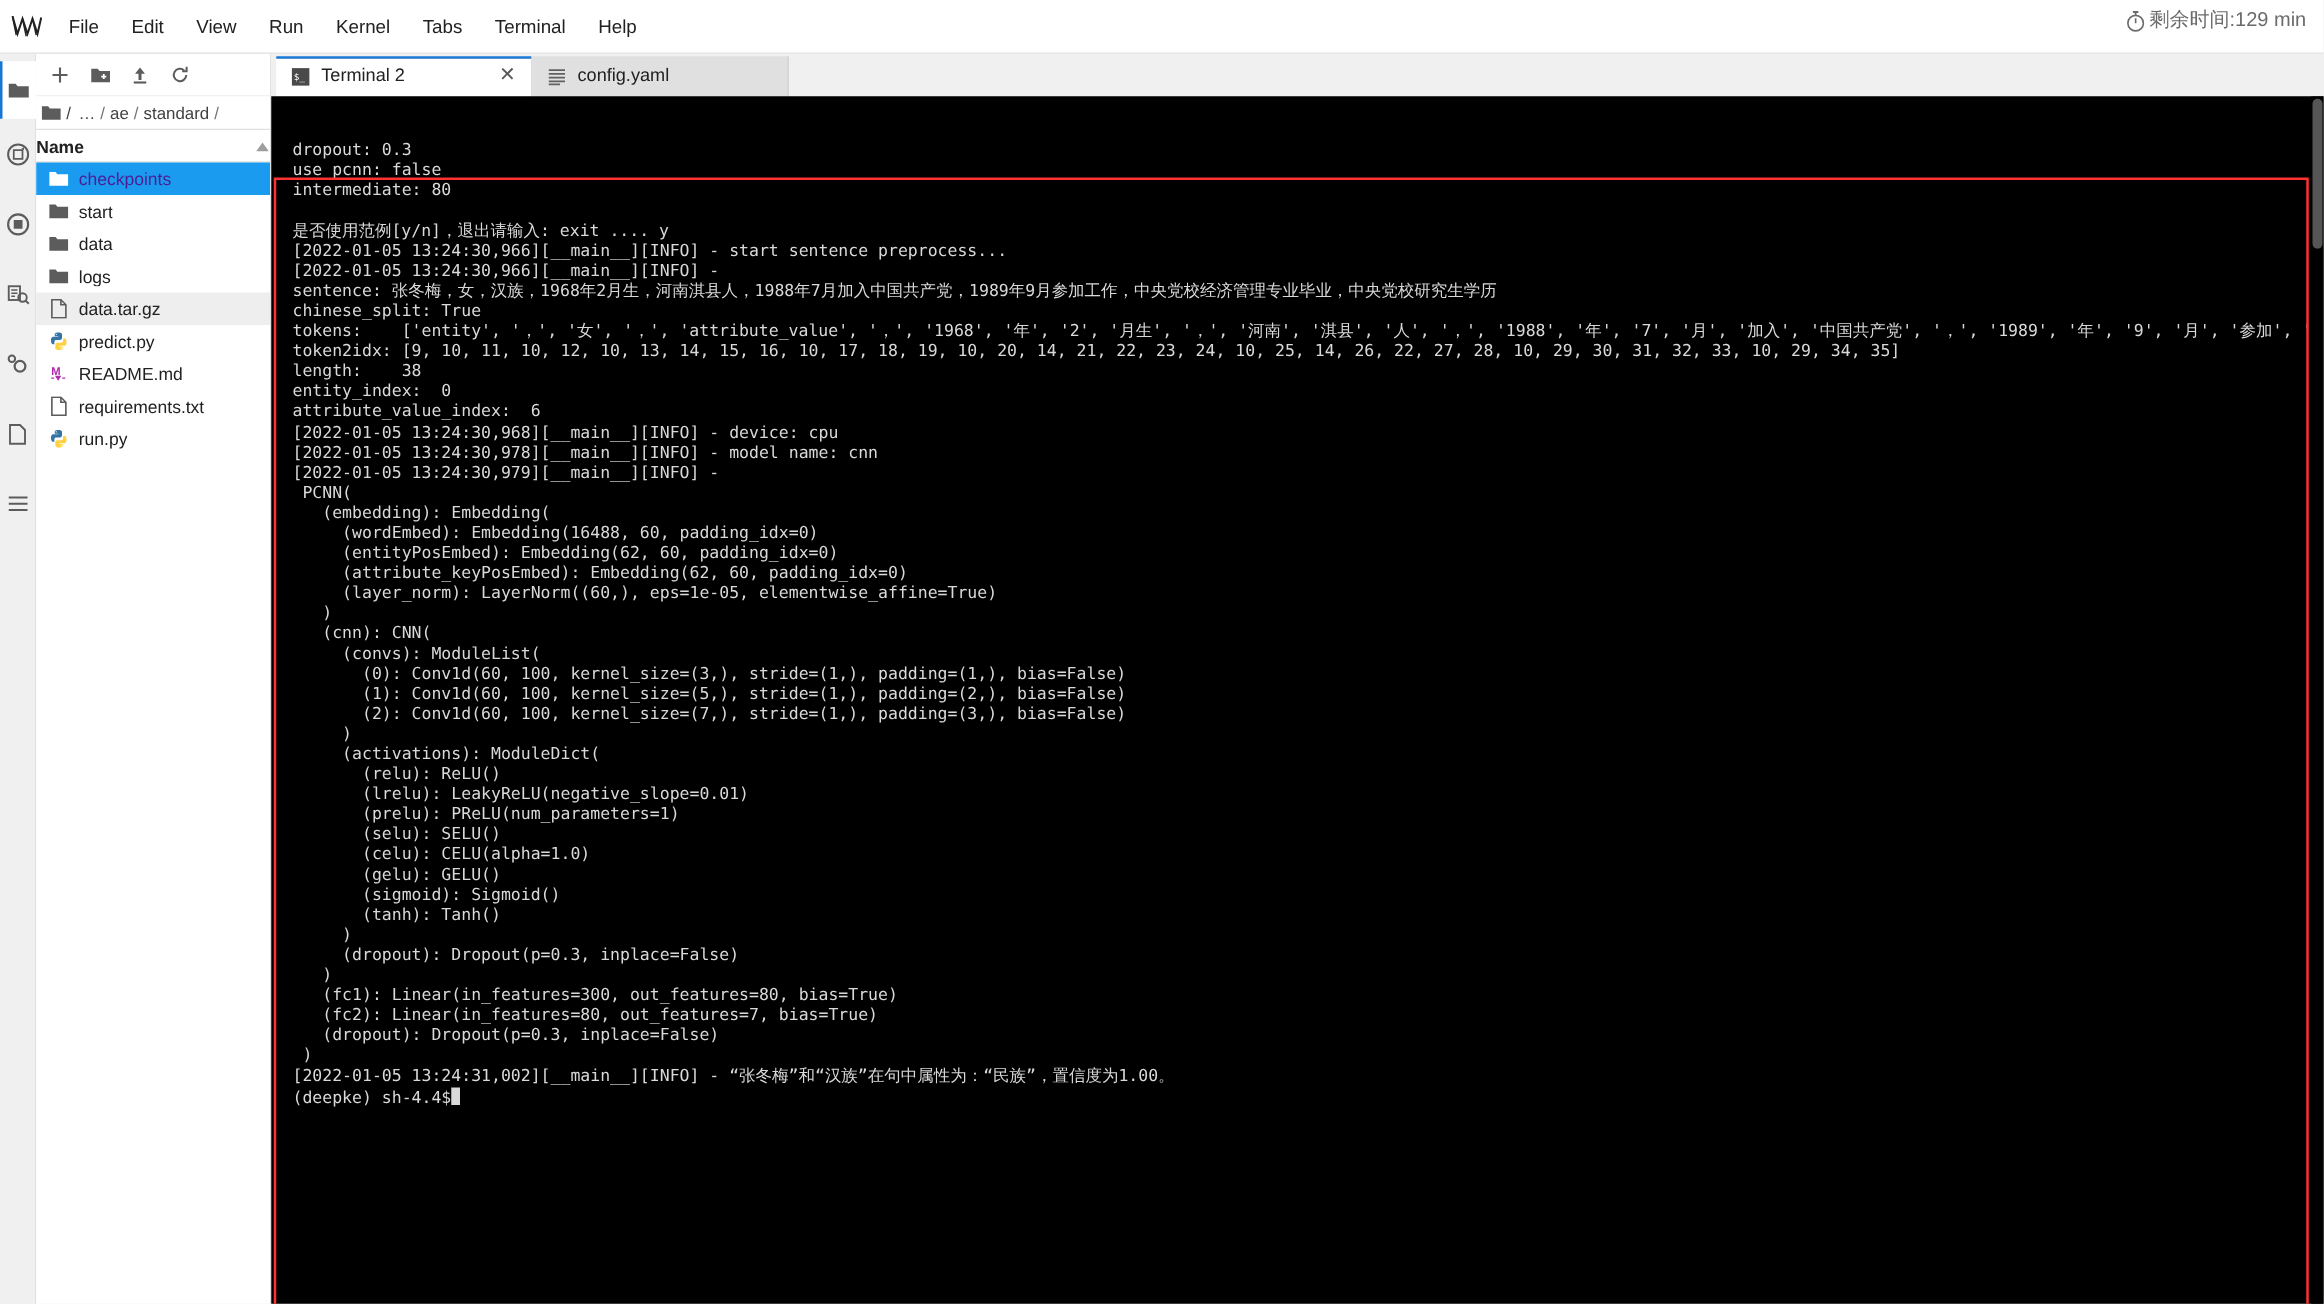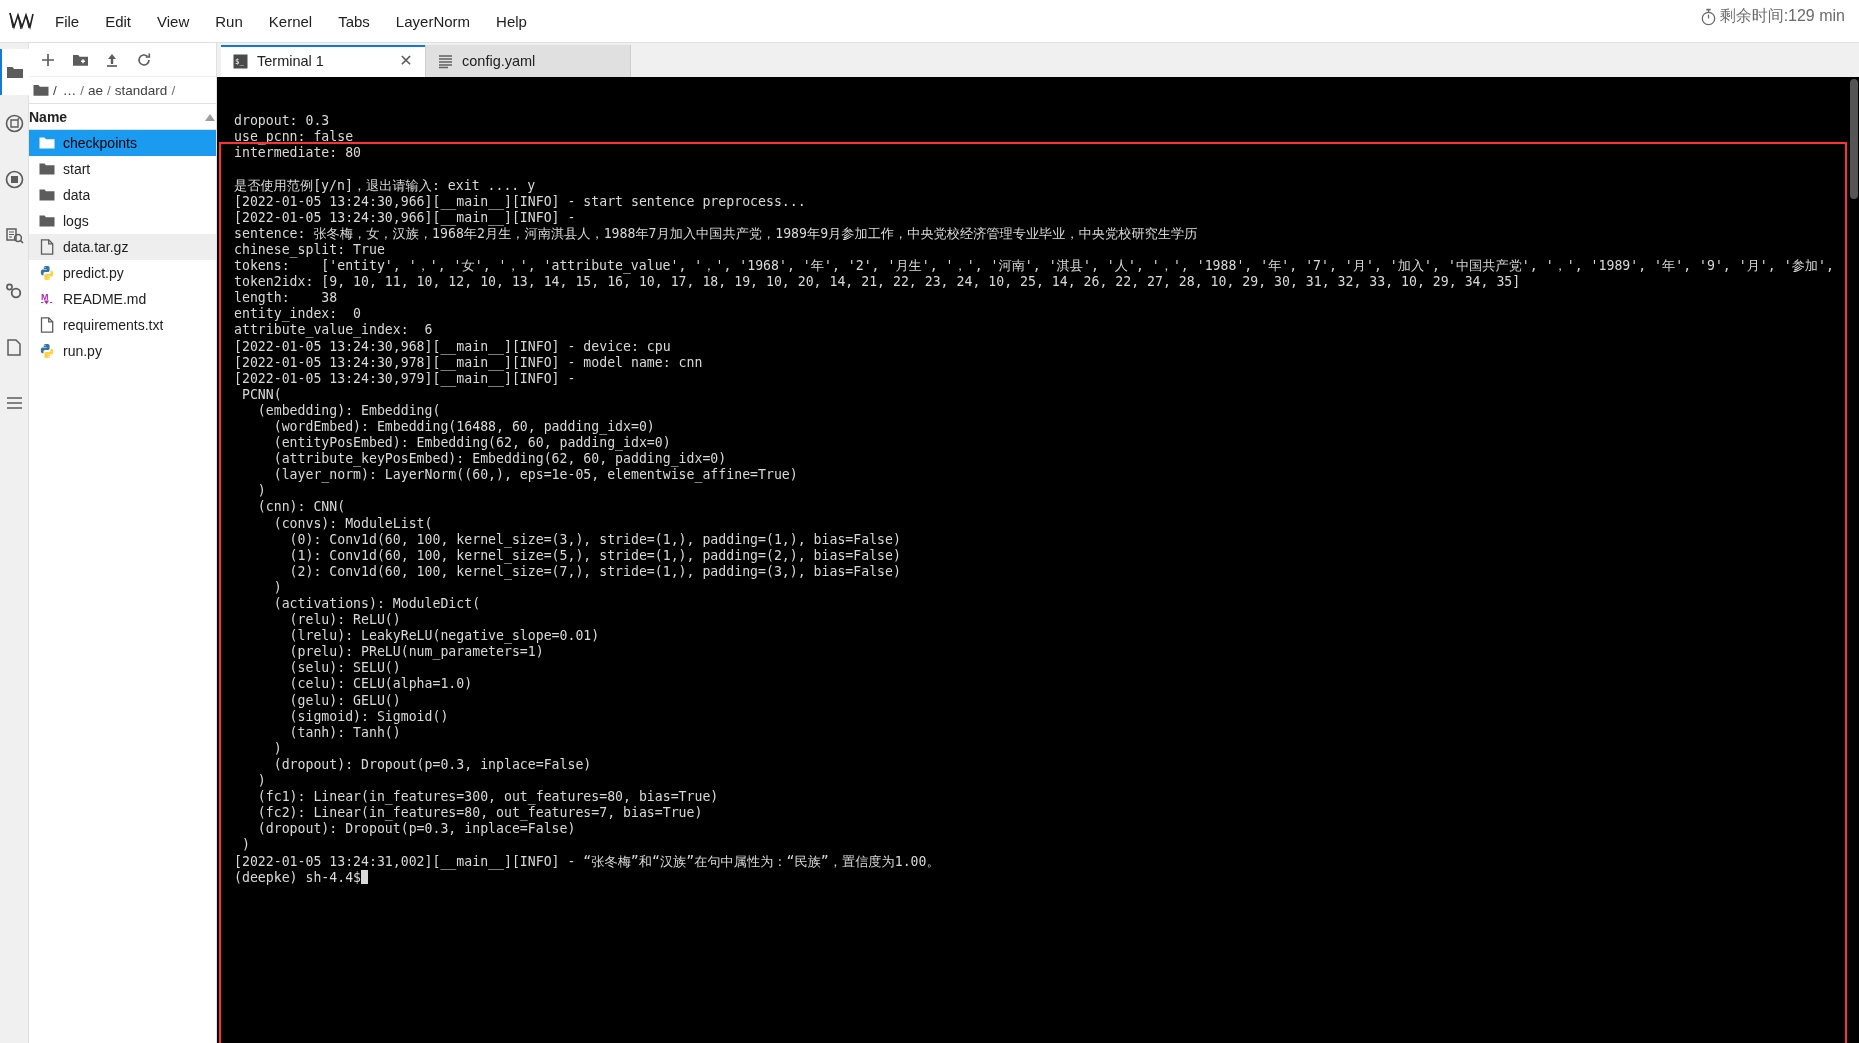--- a/index.html
+++ b/index.html
@@ -93,21 +93,21 @@
     justify-content: space-between;
   }
   .fb-row {
     height: 26px;
     display: flex; align-items: center;
     padding: 0 10px;
     font-size: 14px; color: #212121;
     gap: 8px;
     cursor: pointer;
   }
-  .fb-row.selected { background: #1a9bf0; color: #000000; }
+  .fb-row.selected { background: #1a9bf0; color: #4c1d95; }
   .fb-row.hovered { background: #eeeeee; }
   .fb-row .ficon { width: 16px; height: 16px; display:flex; align-items:center; justify-content:center; flex:0 0 16px;}
   .fb-name { overflow: hidden; white-space: nowrap; text-overflow: ellipsis; }
 
   
   #dock { flex: 1; display: flex; flex-direction: column; background: #f0f0f0; min-width:0; }
   #tabbar {
     height: 34px;
     display: flex;
     align-items: flex-end;
@@ -196,21 +196,21 @@
       <path d="M2 3 L6 17 L10 5 L14 17 L18 5 L22 17 L25 4" fill="none" stroke="#222" stroke-width="1.6"></path>
       <path d="M2 3 L5 18 M10 5 L13 19 M18 5 L21 18" fill="none" stroke="#222" stroke-width="1.2"></path>
     </svg>
   </div>
   <div class="menu-item">File</div>
   <div class="menu-item">Edit</div>
   <div class="menu-item">View</div>
   <div class="menu-item">Run</div>
   <div class="menu-item">Kernel</div>
   <div class="menu-item">Tabs</div>
-  <div class="menu-item">LayerNorm</div>
+  <div class="menu-item">Terminal</div>
   <div class="menu-item">Help</div>
 
   <div id="timer">
     <span>
       <svg width="17" height="18" viewBox="0 0 17 18">
         <circle cx="8.5" cy="10.5" r="6.2" fill="none" stroke="#6b6b6b" stroke-width="1.3"></circle>
         <path d="M8.5 10.5 L8.5 6.6" stroke="#6b6b6b" stroke-width="1.3" fill="none"></path>
         <path d="M6.3 1.6 h4.4" stroke="#6b6b6b" stroke-width="1.6"></path>
         <path d="M8.5 1.6 v2.6" stroke="#6b6b6b" stroke-width="1.4"></path>
       </svg>
@@ -401,21 +401,21 @@
 
   <div id="dock">
     <div id="tabbar">
         <div class="tab active">
           <span style="display: flex;">
             <svg width="15" height="15" viewBox="0 0 15 15">
               <rect x="0.5" y="0.5" width="14" height="14" fill="#4a4a4a"></rect>
               <text x="2" y="10" font-size="7.5" font-family="monospace" fill="#ffffff">$_</text>
             </svg>
           </span>
-          <span class="tab-label">Terminal 1</span>
+          <span class="tab-label">Terminal 2</span>
           <span class="tab-close">✕</span>
         </div>
         <div class="tab">
           <span style="display: flex;">
             <svg width="15" height="15" viewBox="0 0 15 15">
               <path d="M1 2 h13 M1 5 h13 M1 8 h13 M1 11 h13 M1 13.5 h9" stroke="#616161" stroke-width="1.4"></path>
             </svg>
           </span>
           <span class="tab-label">config.yaml</span>
           <span class="tab-close" style="visibility: hidden;">✕</span>

